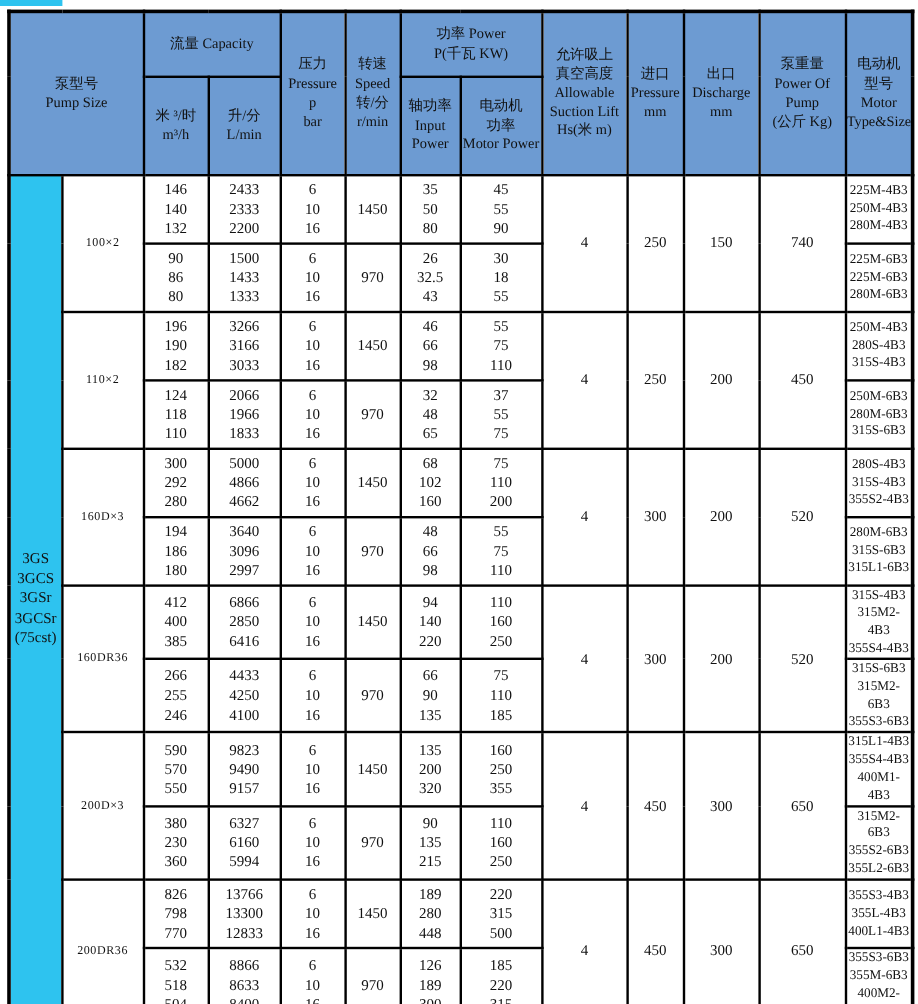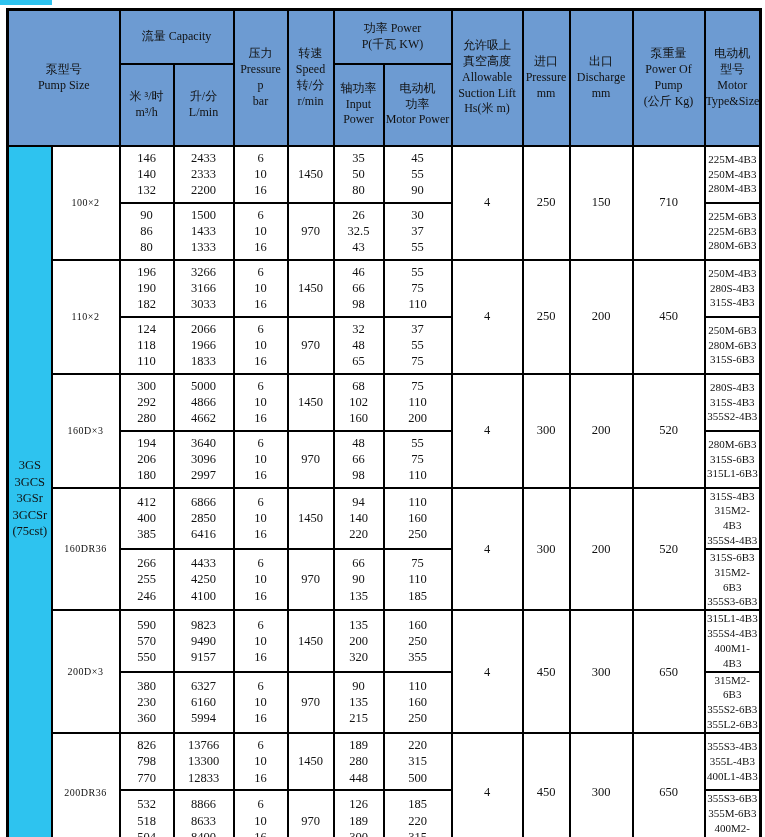--- a/index.html
+++ b/index.html
@@ -152,41 +152,41 @@
         <td>1450</td>
         <td>35
 50
 80</td>
         <td>45
 55
 90</td>
         <td rowspan="2">4</td>
         <td rowspan="2">250</td>
         <td rowspan="2">150</td>
-        <td rowspan="2">710</td>
+        <td rowspan="2">740</td>
         <td class="mt">225M-4B3
 250M-4B3
 280M-4B3</td>
       </tr>
       <tr>
         <td>90
 86
 80</td>
         <td>1500
 1433
 1333</td>
         <td>6
 10
 16</td>
         <td>970</td>
         <td>26
 32.5
 43</td>
         <td>30
-37
+18
 55</td>
         <td class="mt">225M-6B3
 225M-6B3
 280M-6B3</td>
       </tr>
 
       <tr>
         <td class="size" rowspan="2">110×2</td>
         <td>196
 190
@@ -255,21 +255,21 @@
         <td rowspan="2">4</td>
         <td rowspan="2">300</td>
         <td rowspan="2">200</td>
         <td rowspan="2">520</td>
         <td class="mt">280S-4B3
 315S-4B3
 355S2-4B3</td>
       </tr>
       <tr>
         <td>194
-206
+186
 180</td>
         <td>3640
 3096
 2997</td>
         <td>6
 10
 16</td>
         <td>970</td>
         <td>48
 66

